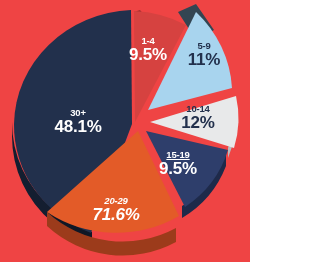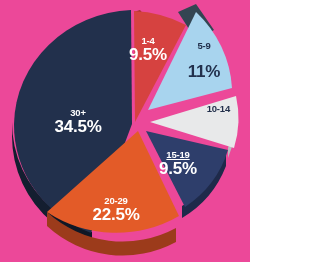--- a/index.html
+++ b/index.html
@@ -46,27 +46,27 @@
     margin-top: 0px;
   }
   .lbl-light .cat, .lbl-light .val { color: #ffffff; }
   .lbl-dark  .cat, .lbl-dark  .val { color: #22304C; }
 
   
   #label-1-4    { left: 118px; top: 36px;  width: 60px; }
   #label-5-9    { left: 176px; top: 41px;  width: 56px; }
   #label-10-14  { left: 166px; top: 104px; width: 64px; }
   #label-15-19  { left: 146px; top: 150px; width: 64px; }
-  #label-20-29  { left: 78px;  top: 196px; width: 76px; }
+  #label-20-29  { left: 78px;  top: 196px; width: 76px; font-style: italic; }
   #label-30plus { left: 40px;  top: 96px;  width: 76px; }
 </style>
 </head>
 <body>
 
-<div id="chart-root" style="background: #ec4899;">
+<div id="chart-root" style="background: #ef4444;">
 
   <svg id="pie-svg" width="250" height="262" viewBox="0 0 250 262">
 
     <path d="M 12 122
              A 112 112 0 0 0 52 208
              L 52 222
              A 112 112 0 0 1 12 136
              Z" fill="#141E30"></path>
     <path d="M 52 208
              A 112 112 0 0 0 92 232
@@ -137,35 +137,36 @@
 
   </svg>
 
   <div class="slice-label lbl-light" id="label-1-4" style="color: rgb(255, 255, 255);">
     <span class="cat" style="color: rgb(255, 255, 255);">1-4</span>
     <span class="val" style="color: rgb(255, 255, 255);">9.5%</span>
   </div>
 
   <div class="slice-label lbl-dark" id="label-5-9" style="color: rgb(34, 48, 76);">
     <span class="cat" style="color: rgb(34, 48, 76);">5-9</span>
-    <span class="val" style="color: rgb(34, 48, 76); margin-top: 12px;">11%</span>
+    <span class="val" style="color: rgb(34, 48, 76);">11%</span>
   </div>
 
-  <div class="slice-label lbl-dark" id="label-10-14" style="color: rgb(34, 48, 76); text-align: right;">
+  <div class="slice-label lbl-dark" id="label-10-14" style="color: rgb(34, 48, 76);">
     <span class="cat" style="color: rgb(34, 48, 76);">10-14</span>
+    <span class="val" style="color: rgb(34, 48, 76);">12%</span>
   </div>
 
   <div class="slice-label lbl-light" id="label-15-19" style="color: rgb(255, 255, 255);">
     <span class="cat" style="color: rgb(255, 255, 255); text-decoration: underline;">15-19</span>
     <span class="val" style="color: rgb(255, 255, 255);">9.5%</span>
   </div>
 
   <div class="slice-label lbl-light" id="label-20-29" style="color: rgb(255, 255, 255);">
     <span class="cat" style="color: rgb(255, 255, 255);">20-29</span>
-    <span class="val" style="color: rgb(255, 255, 255);">22.5%</span>
+    <span class="val" style="color: rgb(255, 255, 255);">71.6%</span>
   </div>
 
   <div class="slice-label lbl-light" id="label-30plus" style="color: rgb(255, 255, 255); margin-top: 12px;">
     <span class="cat" style="color: rgb(255, 255, 255);">30+</span>
-    <span class="val" style="color: rgb(255, 255, 255);">34.5%</span>
+    <span class="val" style="color: rgb(255, 255, 255);">48.1%</span>
   </div>
 
 </div>
 
 </body></html>

